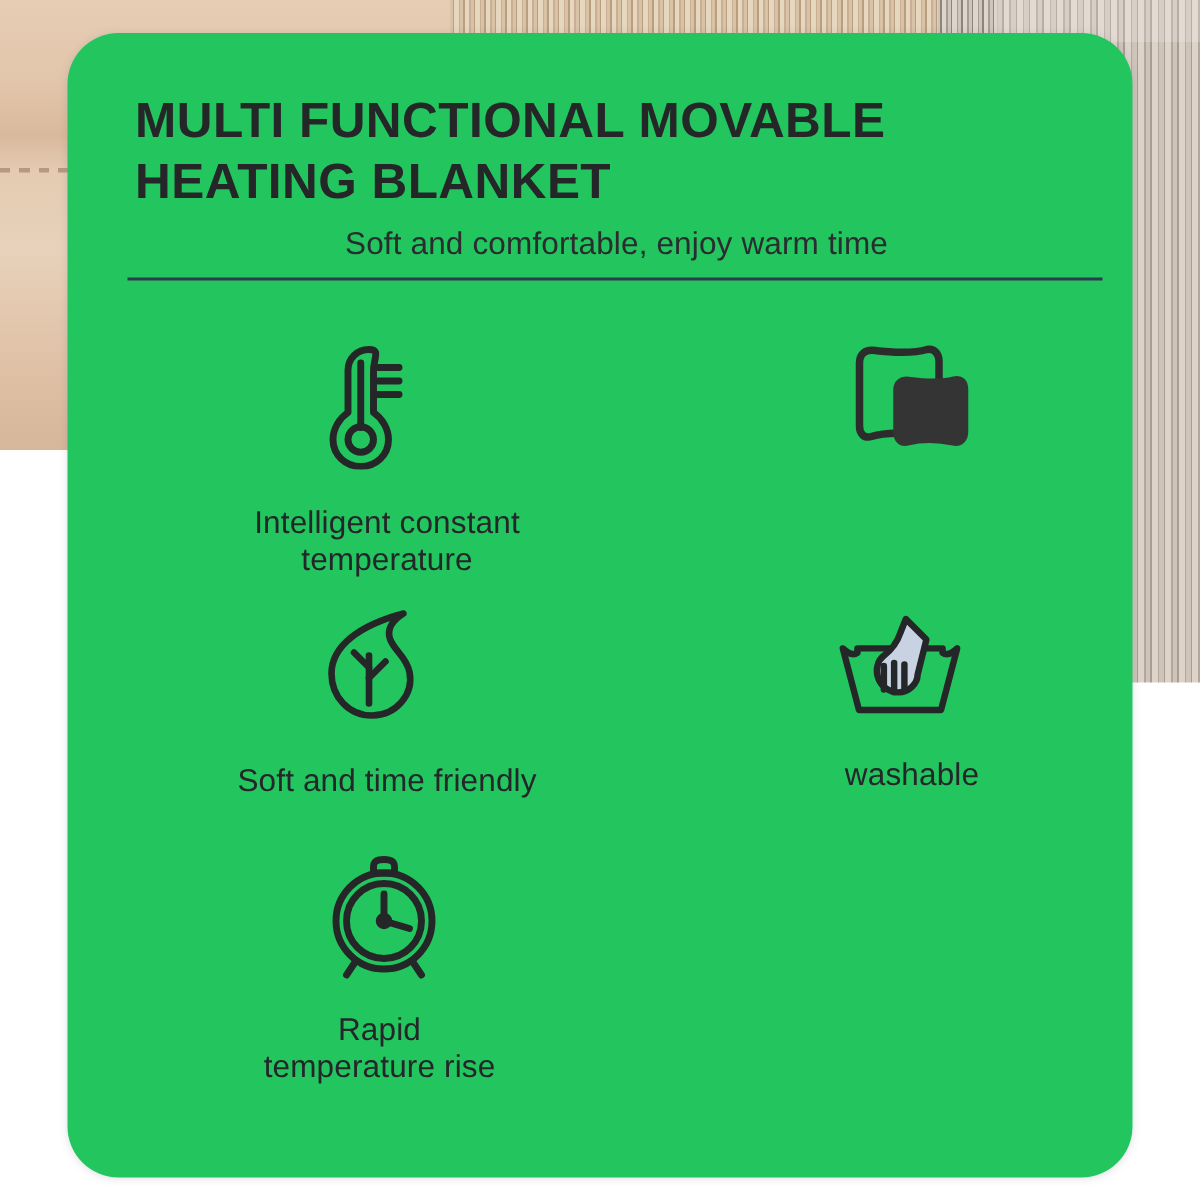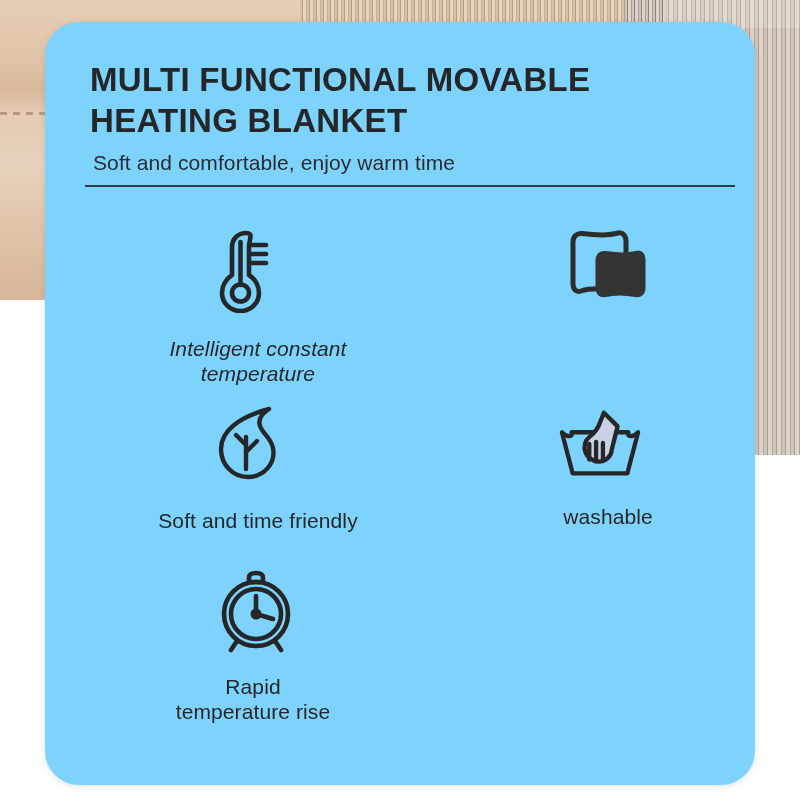--- a/index.html
+++ b/index.html
@@ -94,21 +94,21 @@
     opacity: .85;
   }
 
   
   #panel {
     position: absolute;
     left: 45px;
     top: 22px;
     width: 710px;
     height: 763px;
-    background: #7dd3fc;
+    background: #22c55e;
     border-radius: 34px;
     box-shadow: 0 1px 6px rgba(90,100,125,.18);
     overflow: hidden;
   }
 
   .panel-head {
     position: absolute;
     left: 45px;
     top: 38px;
     right: 26px;
@@ -121,20 +121,21 @@
     color: #242628;
     margin: 0;
     text-transform: none;
   }
   .subtitle {
     font-size: 21px;
     font-weight: normal;
     color: #2a2c2f;
     margin: 9px 0 0 3px;
     letter-spacing: .1px;
+    text-align: center;
   }
   .divider {
     position: absolute;
     left: 40px;
     top: 163px;
     width: 650px;
     height: 2px;
     background: #2f3a4c;
   }
 
@@ -168,21 +169,21 @@
     text-align: center;
     letter-spacing: .1px;
     white-space: pre-line;
   }
 
   
   .c0 .icon-wrap { left: 168px; top: 12px; }
   .c0 .cell-label { left: 105px; top: 125px; width: 210px; }
 
   .c1 .icon-wrap { left: 158px; top: 10px; }
-  .c1 .cell-label { left: 58px; top: 118px; width: 310px; font-style: italic; }
+  .c1 .cell-label { left: 58px; top: 118px; width: 310px; }
 
   .c2 .icon-wrap { left: 163px; top: 6px; }
   .c2 .cell-label { left: 95px; top: 108px; width: 230px; }
 
   .c3 .icon-wrap { left: 160px; top: 4px; }
   .c3 .cell-label { left: 43px; top: 112px; width: 340px; }
 
   .c4 .icon-wrap { left: 168px; top: 2px; }
   .c4 .cell-label { left: 83px; top: 108px; width: 250px; }
 

